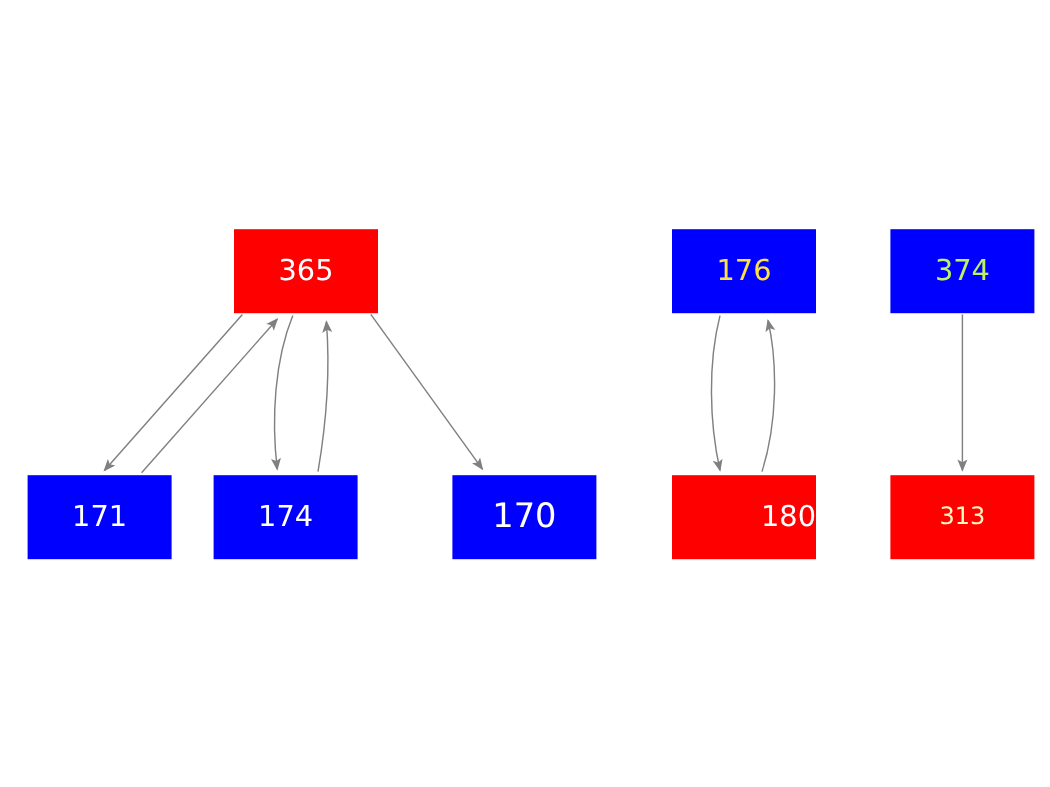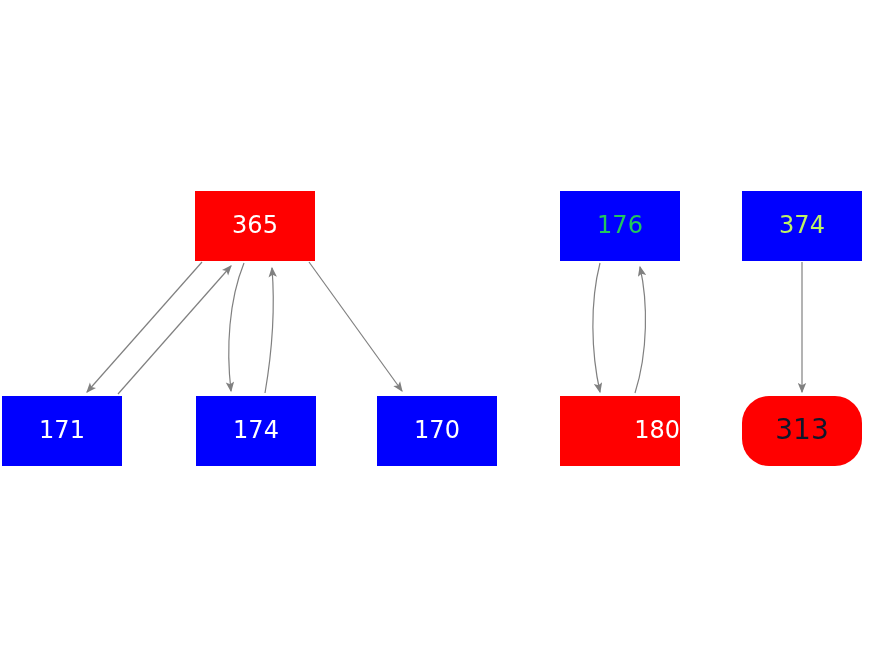--- a/index.html
+++ b/index.html
@@ -70,41 +70,41 @@
 
     <path d="M 635 393 C 648 352, 648 302, 640 267" fill="none" stroke="#808080" stroke-width="1.2" marker-end="url(#arrowhead)"></path>
 
     <path d="M 802 262 L 802 392" fill="none" stroke="#808080" stroke-width="1.2" marker-end="url(#arrowhead)"></path>
   </svg>
 
   <div class="node" style="left: 195px; top: 191px; width: 120px; height: 70px; background: rgb(255, 0, 0); color: rgb(255, 255, 255); font-size: 24px;">
       <span class="node-label">365</span>
     </div>
 
-  <div class="node" style="left: 2px; top: 396px; width: 120px; height: 70px; background: rgb(0, 0, 255); color: rgb(255, 255, 255); font-size: 24px;">
+  <div class="node" style="left: 23px; top: 396px; width: 120px; height: 70px; background: rgb(0, 0, 255); color: rgb(255, 255, 255); font-size: 24px;">
       <span class="node-label">171</span>
     </div>
 
-  <div class="node" style="left: 196px; top: 396px; width: 120px; height: 70px; background: rgb(0, 0, 255); color: rgb(255, 255, 255); font-size: 24px;">
+  <div class="node" style="left: 178px; top: 396px; width: 120px; height: 70px; background: rgb(0, 0, 255); color: rgb(255, 255, 255); font-size: 24px;">
       <span class="node-label">174</span>
     </div>
 
-  <div class="node" style="left: 377px; top: 396px; width: 120px; height: 70px; background: rgb(0, 0, 255); color: rgb(255, 255, 255); font-size: 24px;">
+  <div class="node" style="left: 377px; top: 396px; width: 120px; height: 70px; background: rgb(0, 0, 255); color: rgb(255, 255, 255); font-size: 28px;">
       <span class="node-label">170</span>
     </div>
 
-  <div class="node" style="left: 560px; top: 191px; width: 120px; height: 70px; background: rgb(0, 0, 255); color: #22c55e; font-size: 24px;">
+  <div class="node" style="left: 560px; top: 191px; width: 120px; height: 70px; background: rgb(0, 0, 255); color: #fde047; font-size: 24px;">
       <span class="node-label">176</span>
     </div>
 
   <div class="node" style="left: 560px; top: 396px; width: 120px; height: 70px; background: rgb(255, 0, 0); color: rgb(255, 255, 255); font-size: 24px; justify-content: flex-end;">
       <span class="node-label">180</span>
     </div>
 
   <div class="node" style="left: 742px; top: 191px; width: 120px; height: 70px; background: rgb(0, 0, 255); color: #bef264; font-size: 24px;">
       <span class="node-label">374</span>
     </div>
 
-  <div class="node" style="left: 742px; top: 396px; width: 120px; height: 70px; background: rgb(255, 0, 0); color: #0f172a; font-size: 28px; border-radius: 27px;">
+  <div class="node" style="left: 742px; top: 396px; width: 120px; height: 70px; background: rgb(255, 0, 0); color: #fef9c3; font-size: 20px;">
       <span class="node-label">313</span>
     </div>
 
 </div>
 
 </body></html>

